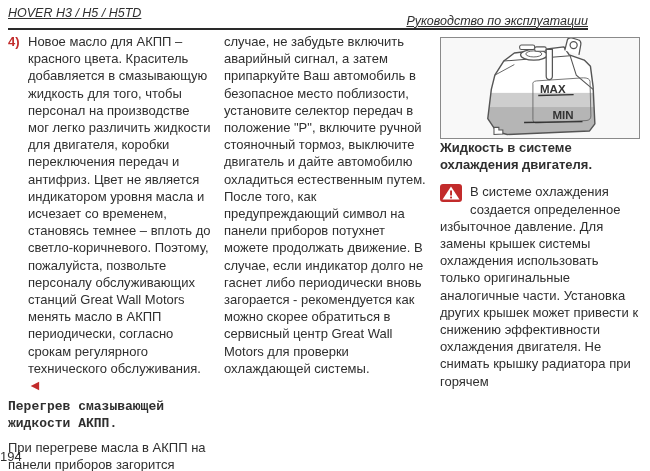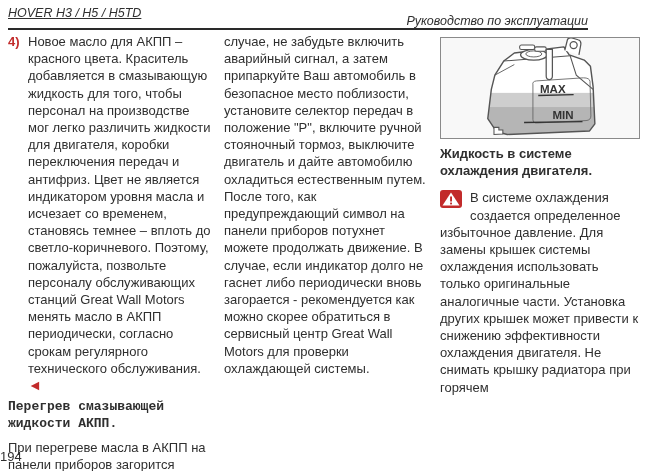--- a/index.html
+++ b/index.html
@@ -14,41 +14,41 @@
     position:absolute;left:8px;top:5px;width:580px;height:23px;
     border-bottom:2px solid #2a2a2a;
   }
   .header-left{
     position:absolute;left:0;top:0;
     font-weight:normal;font-style:italic;text-decoration:underline;
     font-size:12.5px;
   }
   .header-right{
     position:absolute;right:0;bottom:-2px;
-    font-style:italic;
+    font-style:italic;text-decoration:underline;
     font-size:12.5px;
   }
   
   .col{position:absolute;top:33px;}
   .col1{left:8px;width:203px;}
   .col2{left:224px;width:206px;}
   .col3{left:440px;width:200px;}
   .item{position:relative;padding-left:20px;}
   .item-num{position:absolute;left:0;top:0;font-weight:bold;}
   .red{color:#c22b2b;}
   .end-marker{color:#c22b2b;font-size:14px;}
   .heading{font-weight:bold;margin-top:4px;margin-bottom:6px;font-family:Liberation Mono, monospace;}
   .para{margin:0;}
   
   .figure-box{
     box-sizing:border-box;width:200px;height:102px;margin-top:4px;
     border:1px solid #8a8a8a;background:#f8f8f8;
   }
   .figure-box svg{display:block;width:100%;height:100%;}
-  .caption{font-weight:bold;margin-top:6px;margin-bottom:6px;}
+  .caption{font-weight:bold;margin-bottom:6px;}
   
   .warning{margin-top:10px;}
   .warning-icon{float:left;margin:1px 8px 2px 0;}
   
   .footer{
     position:absolute;left:0;bottom:6px;width:100%;
     text-align:left;font-size:13px;color:#2f2f2f;
   }
 </style>
 </head>

